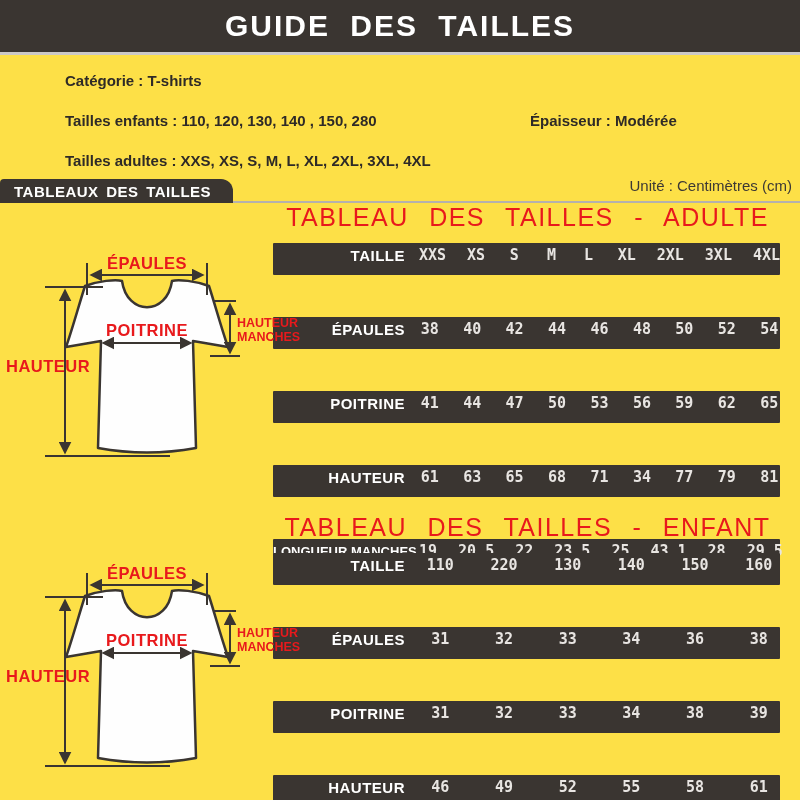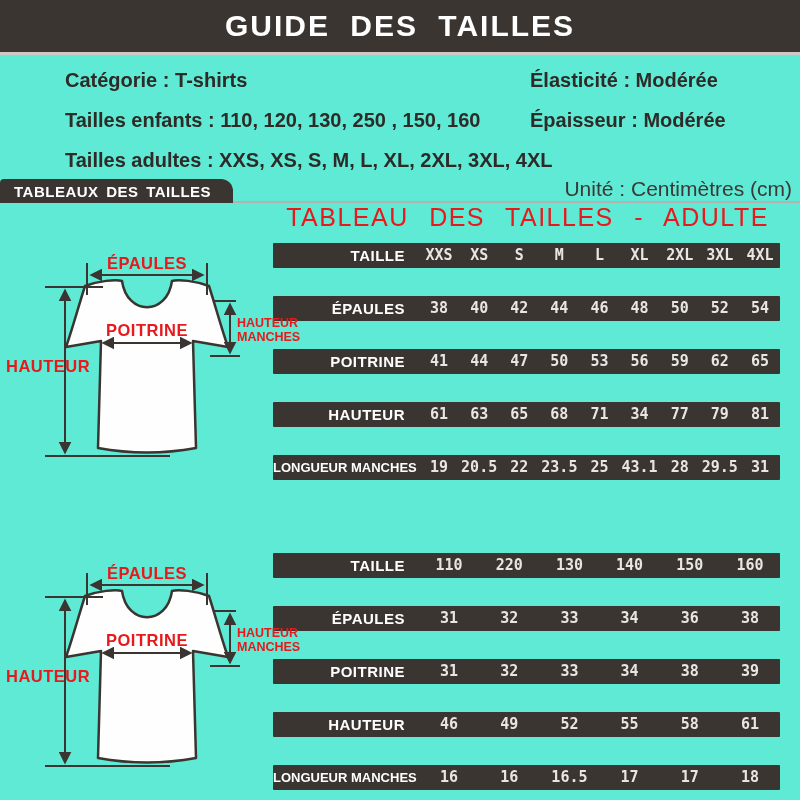--- a/index.html
+++ b/index.html
@@ -4,56 +4,56 @@
 <style>
   :root{
     --dark:#3a3531;
     --red:#e8191c;
     --val:#e8e5e2;
     --rule:#b5b1ad;
   }
   *{margin:0;padding:0;box-sizing:border-box;}
   html,body{background:#ffffff;}
   body{font-family:"Liberation Sans", sans-serif;}
-  .page{position:relative;width:800px;height:800px;background:#5eead4;overflow:hidden;margin:0 auto;}
+  .page{position:relative;width:800px;height:800px;background:#fde047;overflow:hidden;margin:0 auto;}
 
   
   .banner{position:absolute;top:0;left:0;width:800px;height:55px;background:var(--dark);
           display:flex;align-items:center;justify-content:center;border-bottom:3px solid #ccc9c6;}
   .banner-title{color:#ffffff;font-weight:bold;font-size:30px;letter-spacing:2px;word-spacing:10px;}
 
   
   .info{position:absolute;top:60px;left:65px;right:0;}
   .info-row{display:grid;grid-template-columns:465px 1fr;height:40px;align-items:center;}
-  .info-cell{font-weight:bold;font-size:20px;color:#2e2a27;white-space:nowrap;}
+  .info-cell{font-weight:bold;font-size:15px;color:#2e2a27;white-space:nowrap;}
 
   
   .rule{position:absolute;top:201px;left:0;width:800px;height:2px;background:var(--rule);}
   .ribbon{position:absolute;top:179px;left:0;height:24px;background:var(--dark);
           padding:0 22px 0 14px;display:flex;align-items:center;
           border-radius:4px 12px 0 0;z-index:3;}
   .ribbon-label{color:#ffffff;font-weight:bold;font-size:15px;letter-spacing:0.5px;word-spacing:3px;}
-  .unit{position:absolute;top:177px;right:8px;font-size:21px;color:#3c3835;}
+  .unit{position:absolute;top:177px;right:8px;font-size:15px;color:#3c3835;}
 
   
   .section-title{position:absolute;left:275px;width:505px;text-align:center;
                  color:var(--red);font-weight:normal;font-size:25px;
                  letter-spacing:1.5px;word-spacing:12px;white-space:nowrap;}
   .title-adult{top:203px;}
   .title-child{top:513px;}
 
   
   .size-table{position:absolute;left:273px;width:507px;}
   .table-adult{top:243px;}
   .table-child{top:553px;}
-  .bar{height:25px;margin-bottom:28px;background:var(--dark);display:flex;border-radius:1px;}
+  .bar{height:32px;margin-bottom:42px;background:var(--dark);display:flex;border-radius:1px;}
   .bar-label{width:132px;text-align:right;color:#ffffff;font-weight:bold;font-size:15px;
              line-height:25px;letter-spacing:0.5px;white-space:nowrap;}
   .bar-label.small{font-size:13px;letter-spacing:0;}
-  .bar-values{flex:1;display:flex;padding-left:14px;}
+  .bar-values{flex:1;display:flex;padding-left:14px;gap:21px;}
   .cell{flex:1;text-align:center;line-height:25px;color:var(--val);
         font-family:"DejaVu Sans Mono", monospace;font-weight:bold;font-size:15px;}
 
   
   .diagram{position:absolute;left:0;width:300px;height:270px;z-index:2;}
   .diag-adult{top:226px;}
   .diag-child{top:536px;}
   .shirt{fill:#fefefe;stroke:var(--dark);stroke-width:2.5;stroke-linejoin:round;}
   .mline{stroke:var(--dark);stroke-width:2;fill:none;}
   .rlabel{fill:var(--red);font-weight:bold;font-family:"Liberation Sans",sans-serif;}
@@ -65,39 +65,39 @@
 
 <div class="page">
 
   <div class="banner">
     <span class="banner-title">GUIDE DES TAILLES</span>
   </div>
 
   <div class="info">
     <div class="info-row">
       <span class="info-cell">Catégorie : T-shirts</span>
-      <span class="info-cell">Élasticité : Modérée</span>
     </div>
     <div class="info-row">
-      <span class="info-cell">Tailles enfants : 110, 120, 130, 250 , 150, 160</span>
+      <span class="info-cell">Tailles enfants : 110, 120, 130, 140 , 150, 280</span>
       <span class="info-cell">Épaisseur : Modérée</span>
     </div>
     <div class="info-row">
       <span class="info-cell">Tailles adultes : XXS, XS, S, M, L, XL, 2XL, 3XL, 4XL</span>
       <span class="info-cell"></span>
     </div>
   </div>
 
   <div class="rule"></div>
   <div class="ribbon">
     <span class="ribbon-label">TABLEAUX DES TAILLES</span>
   </div>
   <span class="unit">Unité : Centimètres (cm)</span>
 
   <div class="section-title title-adult">TABLEAU DES TAILLES - ADULTE</div>
+  <div class="section-title title-child">TABLEAU DES TAILLES - ENFANT</div>
 
   <svg class="diagram diag-adult" viewBox="0 0 300 270">
     <defs>
       <marker id="ah" viewBox="0 0 10 10" refX="8" refY="5" markerWidth="6.5" markerHeight="6.5" orient="auto-start-reverse">
         <path d="M0,0 L10,5 L0,10 z" fill="#3a3531"></path>
       </marker>
     </defs>
     <path class="shirt" d="M 85,60 C 98,55 116,53 122,55 C 127,90 167,90 172,55 C 178,53 196,55 209,60
          C 216,82 222,104 228,121 L 193,115 L 196,222 Q 147,231 98,222 L 101,115
          L 66,121 C 72,104 78,82 85,60 Z"></path>

